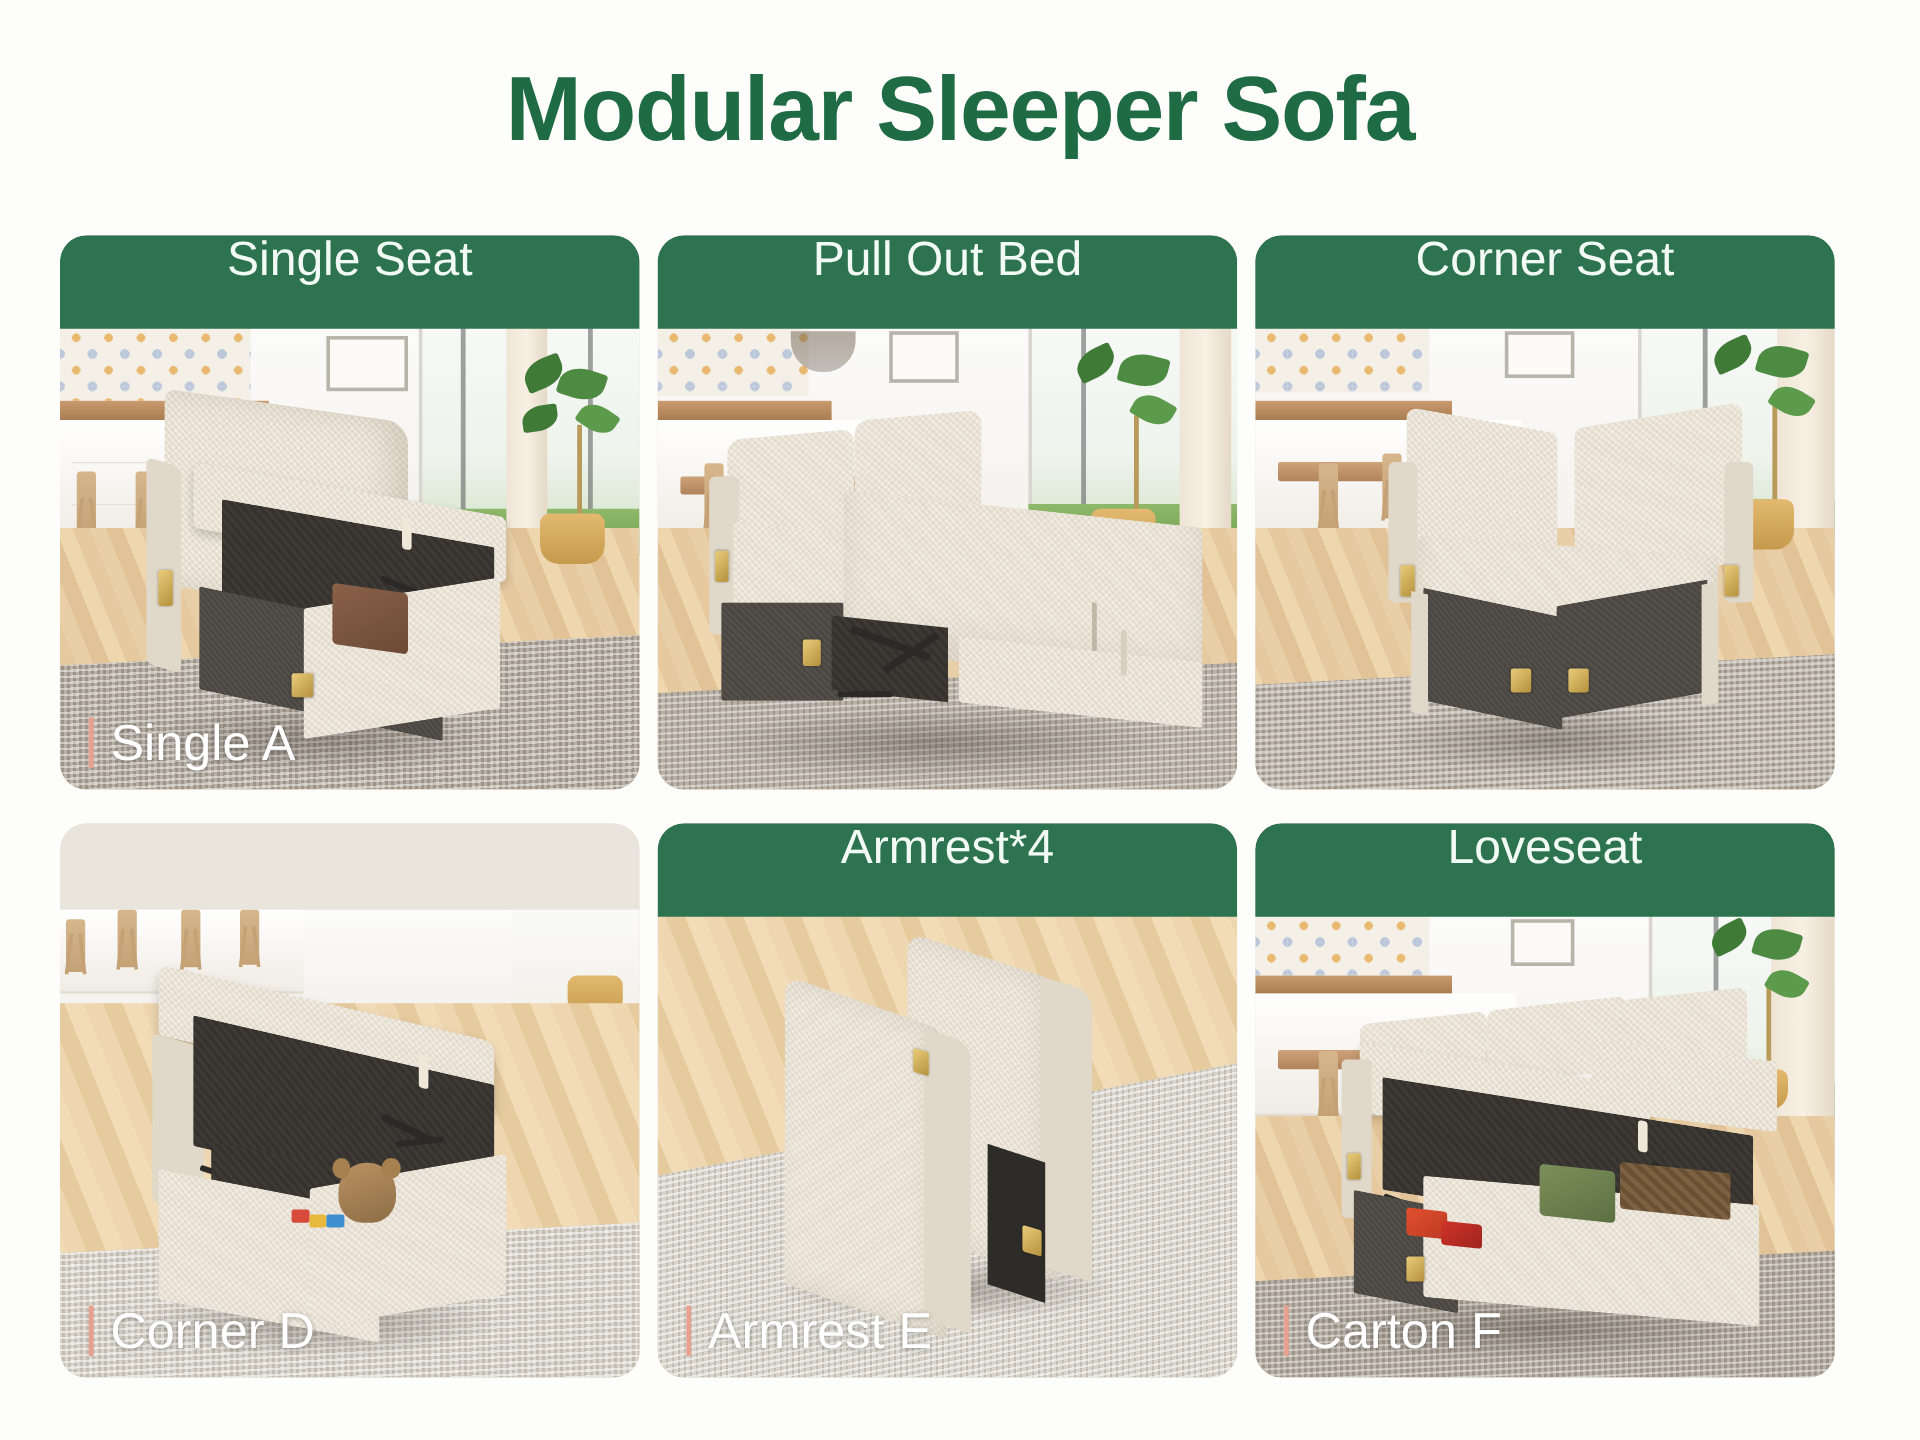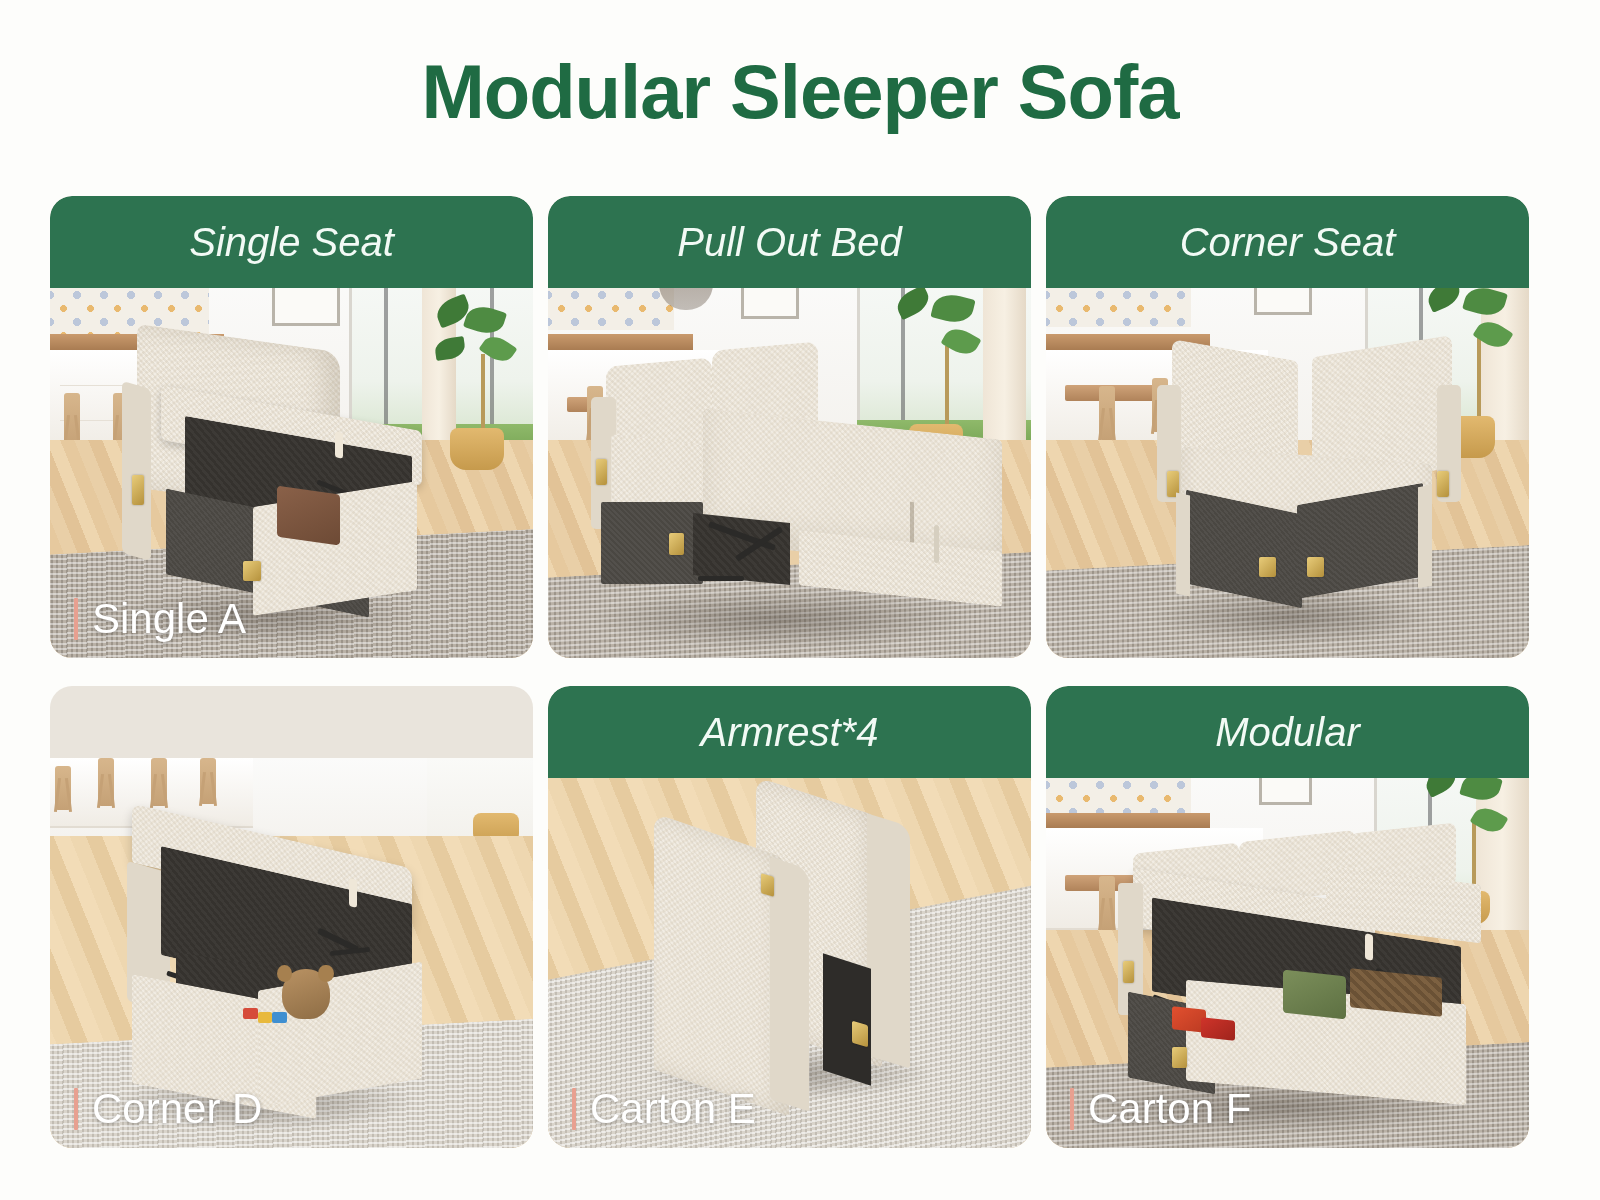--- a/index.html
+++ b/index.html
@@ -44,28 +44,27 @@
     border-radius: 22px;
     overflow: hidden;
     background: #e9e4dc;
   }
 
   
   .card-header {
     position: absolute;
     left: 0; top: 0;
     width: 100%;
-    height: 92px;
+    height: 78px;
     background: #2d7350;
     border-radius: 22px 22px 0 0;
     display: flex;
-    align-items: center;
+    align-items: flex-start;
     justify-content: center;
     z-index: 20;
-    font-style: italic;
   }
   .card-header-label {
     color: #f2faf5;
     font-size: 40px;
     font-weight: 400;
     letter-spacing: 0px;
     line-height: 1;
   }
 
   
@@ -470,27 +469,27 @@
         <div style="position:absolute; left:57%; top:52%; width:10%; height:30%; background:#2e2c29; transform:skewY(18deg);"></div>
         <div class="gold-bracket" style="left:63%; top:68%; width:16px; height:22px; transform:skewY(16deg);"></div>
 
         <div class="fabric" style="position:absolute; left:22%; top:20%; width:28%; height:66%; border-radius:16px 16px 3px 3px; transform:skewY(19deg); box-shadow:inset -12px 0 20px rgba(150,138,118,.20);"></div>
         <div class="fabric fabric-dk" style="position:absolute; left:46%; top:27%; width:8%; height:62%; border-radius:3px 14px 3px 3px; transform:skewY(18deg);"></div>
         <div class="gold-bracket" style="left:44%; top:30%; width:13px; height:20px; transform:skewY(16deg);"></div>
       </div>
     </div>
     <div class="carton-label">
       <span class="carton-bar"></span>
-      <span class="carton-text">Carton E</span>
+      <span class="carton-text">Armrest E</span>
     </div>
   </div>
 
   <div class="product-card">
     <div class="card-header">
-      <span class="card-header-label">Modular</span>
+      <span class="card-header-label">Loveseat</span>
     </div>
     <div class="card-photo">
       <div class="scene">
         <div class="wall"></div>
         <div class="tile-backsplash" style="width:30%; height:14%;"></div>
         <div class="counter" style="width:34%; top:14%;"></div>
         <div class="cabinets" style="width:45%; top:18%;"></div>
         <div class="island" style="left:4%; top:30%; width:38%; height:4%;"></div>
         <div class="stool" style="left:11%; bottom:56%;"></div>
         <div class="stool" style="left:22%; bottom:58%;"></div>

